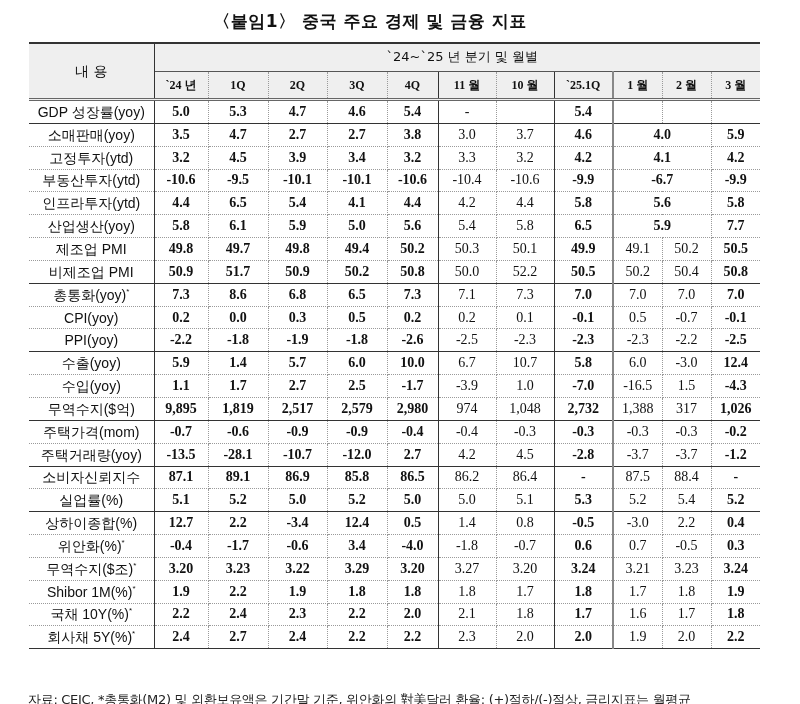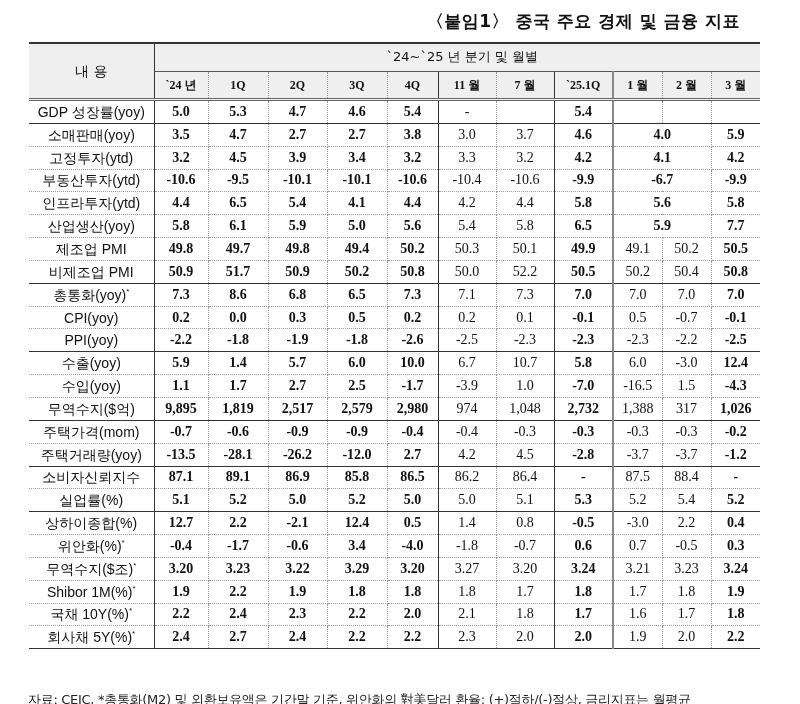--- a/index.html
+++ b/index.html
@@ -1,18 +1,18 @@
 <!DOCTYPE html>
 <html><head>
 <meta charset="utf-8">
 <style>
   html, body { margin:0; padding:0; background:#ffffff; }
   body { width:800px; height:704px; position:relative; overflow:hidden;
          font-family:"Liberation Serif","DejaVu Serif",serif; color:#111; }
-  .title { position:absolute; top:10px; left:0; width:740px; text-align:right;
+  .title { position:absolute; top:10px; left:0; width:740px; text-align:center;
            font-size:17px; font-weight:bold; font-family:"DejaVu Sans",sans-serif; letter-spacing:0.5px; }
   table.t { position:absolute; left:29px; top:42px; border-collapse:collapse; table-layout:fixed; }
   table.t td, table.t th { padding:0; text-align:center; vertical-align:middle; white-space:nowrap;
            border-left:1px dotted #9a9a9a; border-right:1px dotted #9a9a9a;
            border-bottom:1px dotted #9a9a9a; font-size:14px; height:21.85px; line-height:16px; }
   table.t thead th { background:#efefef; font-weight:bold; height:26.5px; font-size:12px; }
   table.t thead tr.top th { border-top:2px solid #333; }
   table.t thead tr.top th.span { font-weight:normal; text-align:left; padding-left:232px; font-family:"DejaVu Sans",sans-serif; font-size:13px; border-bottom:1px solid #555; }
   table.t thead tr.sub th { border-bottom:3px double #666; }
   th.lbl { font-family:"DejaVu Sans",sans-serif; font-weight:normal !important; font-size:14px !important; border-left:none !important; border-right:1px solid #333 !important; }
@@ -53,21 +53,21 @@
       <th class="lbl" rowspan="2" style="border-bottom:3px double #666;">내 용</th>
       <th class="span clast" colspan="11">`24~`25 년 분기 및 월별</th>
     </tr>
     <tr class="sub" id="colhdr">
         <th class="">`24 년</th>
         <th class="">1Q</th>
         <th class="">2Q</th>
         <th class="">3Q</th>
         <th class="c4q">4Q</th>
         <th class="">11 월</th>
-        <th class="c12">7 월</th>
+        <th class="c12">10 월</th>
         <th class="c25">`25.1Q</th>
         <th class="">1 월</th>
         <th class="">2 월</th>
         <th class="clast">3 월</th>
       </tr>
   </thead>
   <tbody id="tbody">
       <tr class="sep">
         <td class="lbl"><span>GDP 성장률(yoy)</span></td>
         <td class=" b">5.0</td>
@@ -270,21 +270,21 @@
         <td class="c12 n">-0.3</td>
         <td class="c25 b">-0.3</td>
         <td class=" n">-0.3</td>
         <td class=" n">-0.3</td>
         <td class="clast b">-0.2</td>
       </tr>
       <tr class="sep">
         <td class="lbl"><span>주택거래량(yoy)</span></td>
         <td class=" b">-13.5</td>
         <td class=" b">-28.1</td>
-        <td class=" b">-26.2</td>
+        <td class=" b">-10.7</td>
         <td class=" b">-12.0</td>
         <td class="c4q b">2.7</td>
         <td class=" n">4.2</td>
         <td class="c12 n">4.5</td>
         <td class="c25 b">-2.8</td>
         <td class=" n">-3.7</td>
         <td class=" n">-3.7</td>
         <td class="clast b">-1.2</td>
       </tr>
       <tr>
@@ -312,21 +312,21 @@
         <td class="c12 n">5.1</td>
         <td class="c25 b">5.3</td>
         <td class=" n">5.2</td>
         <td class=" n">5.4</td>
         <td class="clast b">5.2</td>
       </tr>
       <tr>
         <td class="lbl"><span>상하이종합(%)</span></td>
         <td class=" b">12.7</td>
         <td class=" b">2.2</td>
-        <td class=" b">-2.1</td>
+        <td class=" b">-3.4</td>
         <td class=" b">12.4</td>
         <td class="c4q b">0.5</td>
         <td class=" n">1.4</td>
         <td class="c12 n">0.8</td>
         <td class="c25 b">-0.5</td>
         <td class=" n">-3.0</td>
         <td class=" n">2.2</td>
         <td class="clast b">0.4</td>
       </tr>
       <tr>

